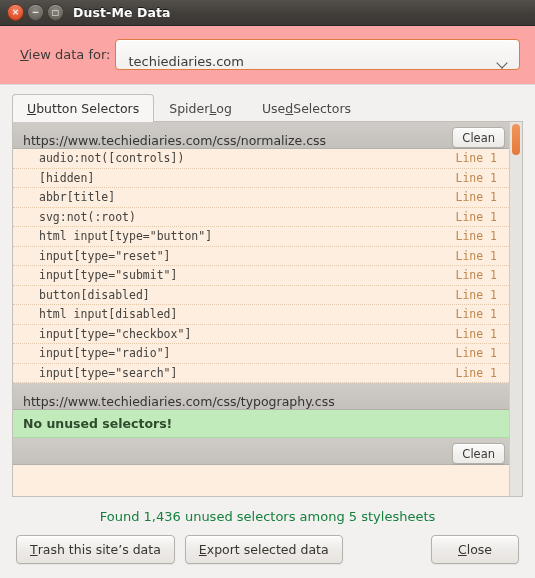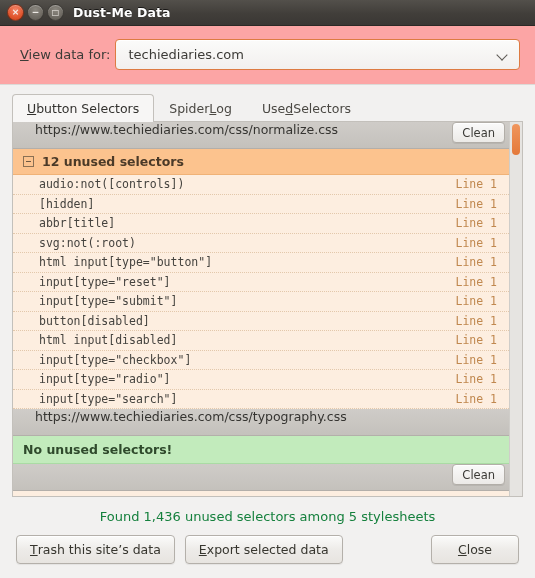--- a/index.html
+++ b/index.html
@@ -77,21 +77,21 @@
     color: #3c3b37;
     white-space: nowrap;
   }
   .combo {
     flex: 1;
     height: 31px;
     border: 1px solid #dd7b42;
     border-radius: 4px;
     background: linear-gradient(to bottom, #fbfbfa 0%, #f2f0ee 100%);
     display: flex;
-    align-items: center;
+    align-items: flex-end;
     padding: 0 10px 0 12px;
     box-shadow: inset 0 1px 0 #fff;
   }
   .combo .val {
     flex: 1;
     font-size: 13px;
     color: #3c3b37;
   }
   .chev {
     width: 12px; height: 12px;
@@ -168,22 +168,22 @@
     background: #fdeee0;
   }
 
   
   .sheetrow {
     flex: 0 0 auto;
     height: 27px;
     background: linear-gradient(to bottom, #cfccc8 0%, #c4c1bc 100%);
     border-bottom: 1px solid #b3afaa;
     display: flex;
-    align-items: flex-start;
-    padding: 0 4px 0 22px;
+    align-items: flex-end;
+    padding: 0 4px 0 10px;
     position: relative;
     gap: 6px;
   }
   .sheeturl {
     flex: 1 1 auto;
     font-size: 12.5px;
     color: #353431;
     white-space: nowrap;
     overflow: hidden;
     text-overflow: ellipsis;
@@ -377,24 +377,20 @@
     </div>
 
     <div class="pane">
       <div class="listcol">
 
         <div class="sheetrow">
           <span class="sheeturl">https://www.techiediaries.com/css/normalize.css</span>
           <span class="cleanbtn">Clean</span>
         </div>
 
-        <div class="grouphdr">
-          <span class="expander"></span>
-          <span class="grouplabel">12 unused selectors</span>
-        </div>
 
         <div class="selrow">
           <span class="selname">audio:not([controls])</span>
           <span class="selline">Line 1</span>
         </div>
         <div class="selrow">
           <span class="selname">[hidden]</span>
           <span class="selline">Line 1</span>
         </div>
         <div class="selrow">

